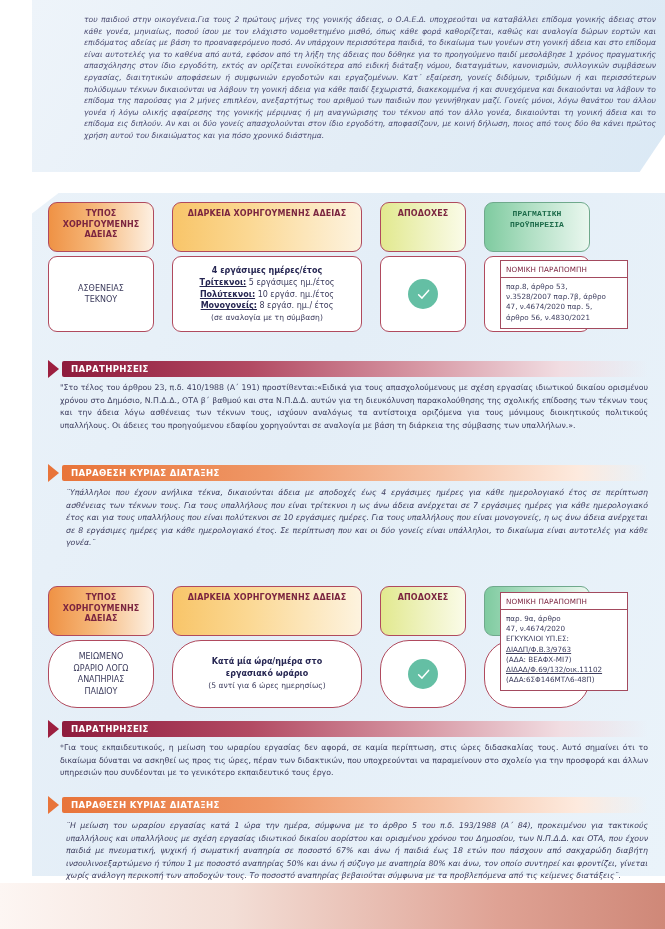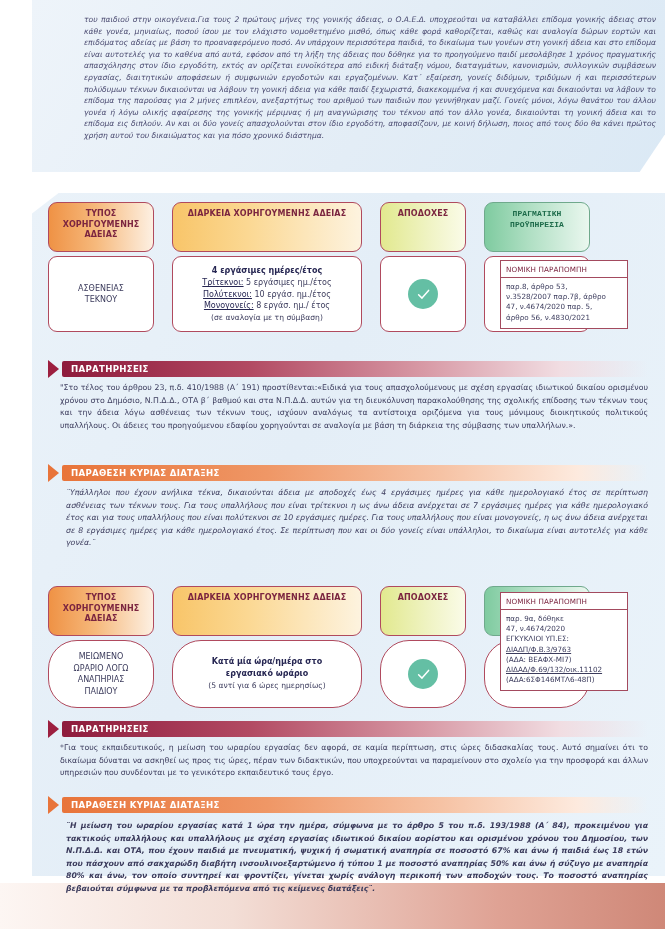--- a/index.html
+++ b/index.html
@@ -78,21 +78,21 @@
     display:flex;align-items:center;justify-content:center;
     text-align:center;
     font-size:8px;line-height:11.5px;
     color:#3b3b5c;
     padding:6px 21px;
   }
   .first .cell{height:76px;}
   .second .cell{height:68px;border-radius:29px;}
 
   .cell .strong-line{font-weight:700;color:#262652;display:block;margin-bottom:1px;}
-  .cell .tagged{font-weight:400;text-decoration:underline;color:#262652;}
+  .cell .tagged{font-weight:700;text-decoration:underline;color:#262652;}
   .cell .small-note{font-size:7.6px;}
 
   .check{
     width:30px;height:30px;border-radius:50%;
     background:#64bfa4;
     display:flex;align-items:center;justify-content:center;
   }
   .check svg{display:block;}
 
   
@@ -138,21 +138,21 @@
   .body-text.italic{font-style:italic;}
 
   
   #rib1{top:360px;}
   #txt1{top:382px;}
   #rib2{top:464px;}
   #txt2{top:487px;left:66px;width:582px;}
   #rib3{top:720px;}
   #txt3{top:742px;}
   #rib4{top:796px;}
-  #txt4{top:820px;left:66px;width:582px;font-weight:bold;}
+  #txt4{top:820px;left:66px;width:582px;}
 </style>
 </head>
 <body>
 
 <div class="panel-top"></div>
 <div class="panel-main"></div>
 <div class="footer-band"></div>
 
 <div class="content">
 
@@ -255,21 +255,21 @@
               </svg>
           </span>
         </div>
       </div>
     </div>
   </div>
 
   <div class="legal l2">
     <div class="legal-title">ΝΟΜΙΚΗ ΠΑΡΑΠΟΜΠΗ</div>
     <div class="legal-body">
-      <span>παρ. 9α, δόθηκε</span><br>
+      <span>παρ. 9α, άρθρο</span><br>
       <span>47, ν.4674/2020</span><br>
       <span>ΕΓΚΥΚΛΙΟΙ ΥΠ.ΕΣ:</span><br>
       <span class="u">ΔΙΑΔΠ/Φ.Β.3/9763</span><br>
       <span>(ΑΔΑ: ΒΕΑΦΧ-ΜΙ7)</span><br>
       <span class="u">ΔΙΔΑΔ/Φ.69/132/οικ.11102</span><br>
       <span>(ΑΔΑ:6ΣΦ146ΜΤΛ6-48Π)</span>
     </div>
   </div>
 
   <div class="ribbon-wrap" id="rib3">

